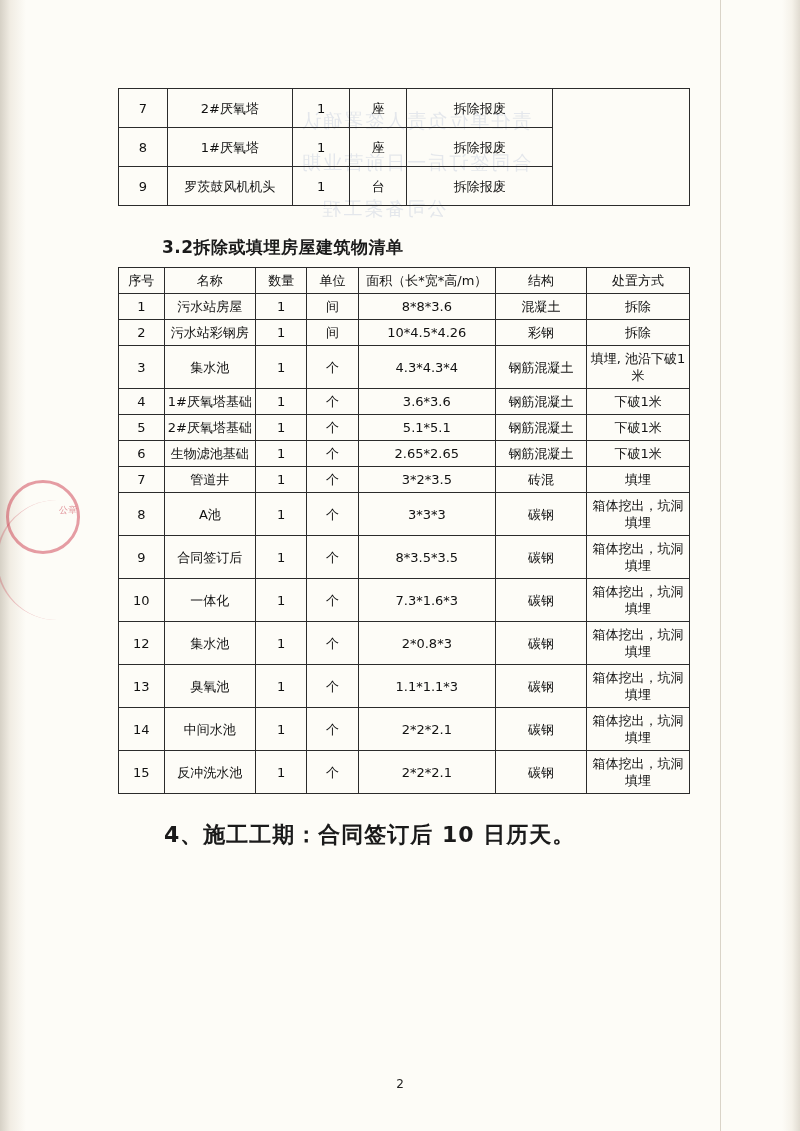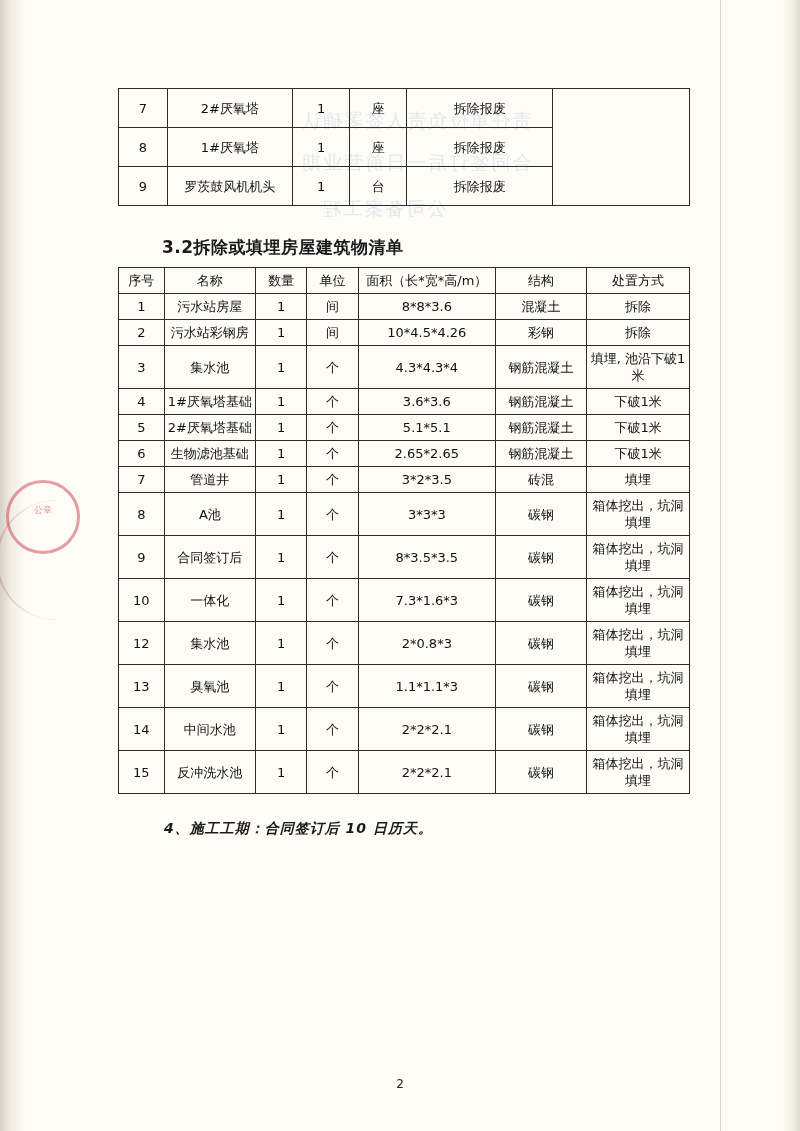--- a/index.html
+++ b/index.html
@@ -57,21 +57,21 @@
     position: absolute;
     left: 6px;
     top: 480px;
     width: 74px;
     height: 74px;
     border: 3px solid rgba(200, 40, 60, 0.45);
     border-radius: 50%;
     color: rgba(200, 40, 60, 0.5);
     font-size: 9px;
     line-height: 11px;
-    text-align: center;
+    text-align: right;
     padding-top: 22px;
     box-sizing: border-box;
     pointer-events: none;
   }
   .stamp-arc {
     position: absolute;
     left: -4px;
     top: 500px;
     width: 120px;
     height: 120px;
@@ -125,26 +125,25 @@
   .tbl-top .col-blank { width: 24%; border-left: 1px solid #2b2b2b; }
 
   h2.section-title {
     font-size: 17px;
     font-weight: bold;
     margin: 30px 0 8px 44px;
     font-family: "DejaVu Sans", "Liberation Sans", sans-serif;
     letter-spacing: 0.5px;
   }
   .closing {
-    font-size: 14px;
+    font-size: 22px;
     font-weight: bold;
     margin: 26px 0 0 46px;
     font-family: "DejaVu Sans", "Liberation Sans", sans-serif;
     letter-spacing: 1px;
-    font-style: italic;
   }
   .page-number {
     position: absolute;
     bottom: 40px;
     left: 0;
     width: 100%;
     text-align: center;
     font-size: 12px;
     color: #222;
     font-family: "DejaVu Sans", "Liberation Sans", sans-serif;

